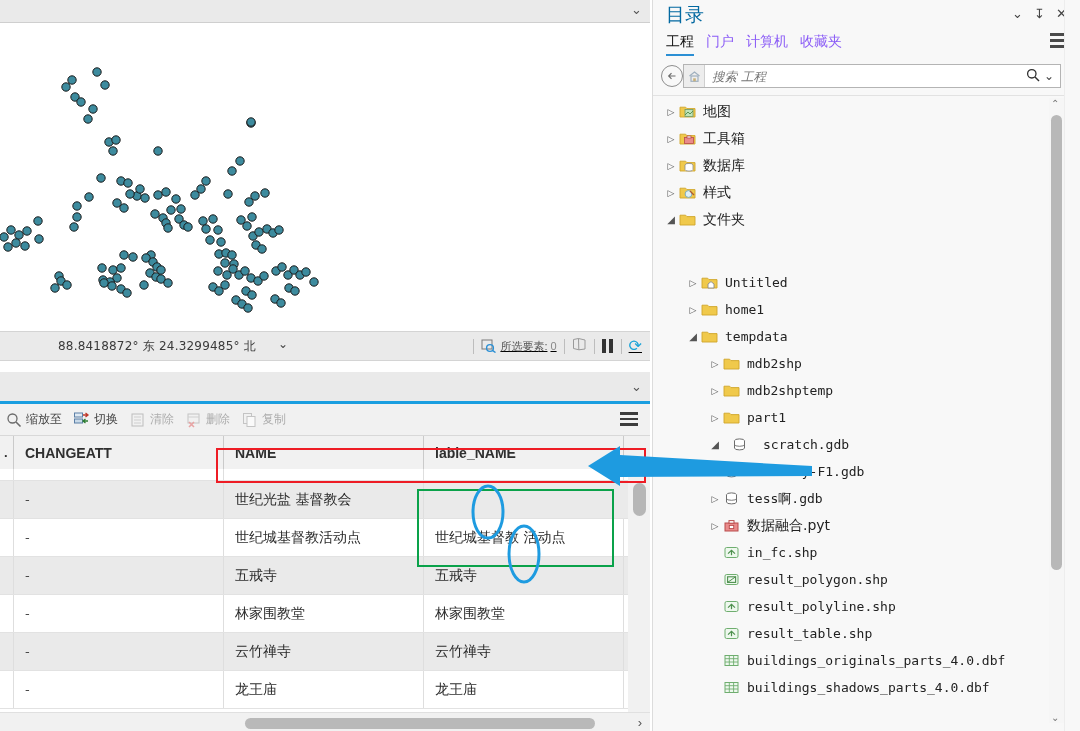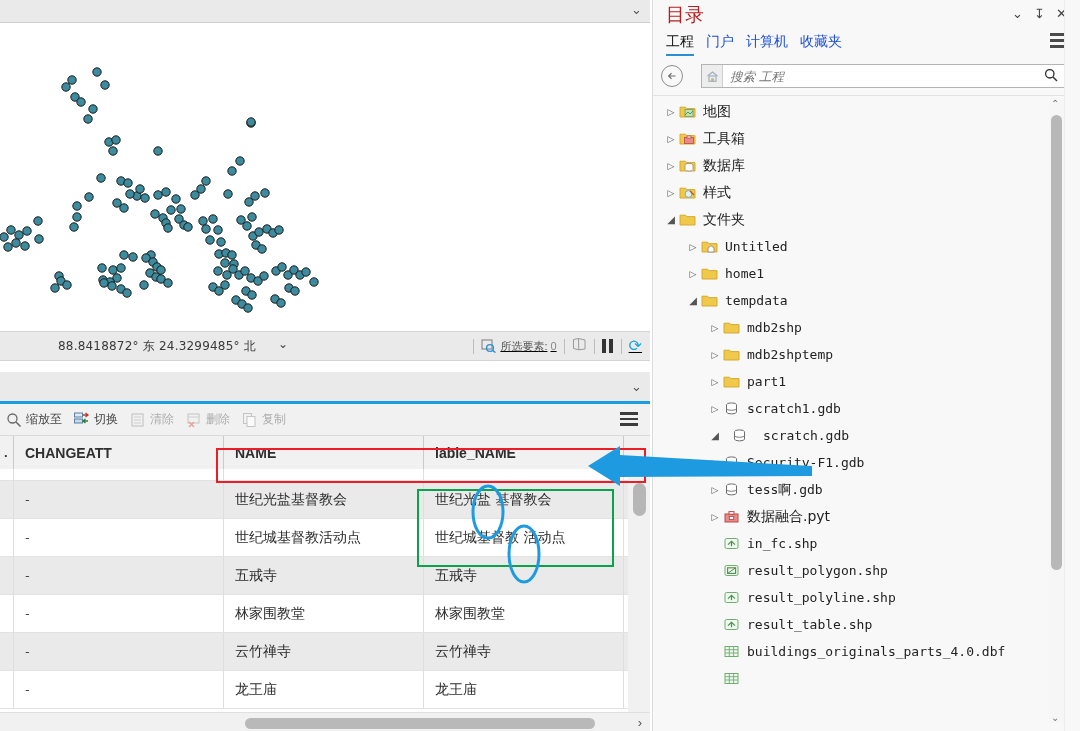--- a/index.html
+++ b/index.html
@@ -233,36 +233,36 @@
     width: 428px; height: 731px;
     background: #f8f8f8;
     border-left: 1px solid #dcdcdc;
   }
   .cat-titlebar {
     position: absolute; left: 0; top: 0;
     width: 428px; height: 28px;
   }
   .cat-title {
     position: absolute; left: 13px; top: 2px;
-    font-size: 19px; color: #b91c1c;
+    font-size: 19px; color: #0369a1;
     font-family: "DejaVu Sans", sans-serif;
   }
   .cat-wc {
     position: absolute; top: 6px;
     font-size: 13px; color: #444;
   }
   .cat-tabs {
     position: absolute; left: 0; top: 29px;
     width: 428px; height: 27px;
     display: flex; align-items: flex-end;
     padding-left: 13px;
     box-sizing: border-box;
   }
   .cat-tab {
-    font-size: 14px; color: #1d4ed8;
+    font-size: 14px; color: #8b5cf6;
     margin-right: 12px;
     padding-bottom: 3px;
     font-family: "DejaVu Sans", sans-serif;
     border-bottom: 2px solid transparent;
   }
   .cat-tab.active { color: #111; border-bottom: 2px solid #2b8fd4; font-weight: normal;}
   .cat-menu {
     position: absolute; right: 12px; top: 33px;
     width: 19px; height: 15px;
   }
@@ -277,21 +277,21 @@
     width: 20px; height: 20px; border-radius: 50%;
     border: 1.4px solid #8e8e8e;
     margin-left: 8px;
     position: relative;
     color: #6d6d6d;
     font-size: 13px;
     display: flex; align-items: center; justify-content: center;
     line-height: 1;
   }
   .search-box {
-    margin-left: 18px;
+    margin-left: 0;
     width: 378px; height: 24px;
     border: 1px solid #b4b4b4;
     background: #ffffff;
     display: flex; align-items: center;
     box-sizing: border-box;
     position: relative;
   }
   .home-icn {
     width: 20px; height: 22px;
     background: #ededed;
@@ -632,21 +632,20 @@
         <div class="body-rows" id="rows-host">
             <div class="row norm sp">
               <div class="cell c0"></div>
               <div class="cell c1"></div>
               <div class="cell c2"></div>
               <div class="cell c3"></div>
             </div>
             <div class="row alt">
               <div class="cell c0"></div>
               <div class="cell c1 dash">-</div>
-              <div class="cell c2">世纪光盐基督教会</div>
               <div class="cell c3">世纪光盐 基督教会</div>
             </div>
             <div class="row norm">
               <div class="cell c0"></div>
               <div class="cell c1 dash">-</div>
               <div class="cell c2">世纪城基督教活动点</div>
               <div class="cell c3">世纪城基督教 活动点</div>
             </div>
             <div class="row alt">
               <div class="cell c0"></div>
@@ -775,21 +774,21 @@
             </svg></span>
           <span class="tlabel-cjk">样式</span>
         </div>
         <div class="tnode" style="padding-left: 10px;">
           <span class="tw exp"></span>
           <span class="ticon"><svg width="18" height="15" viewBox="0 0 18 15">
               <path d="M1 3.2 L1 13 L16 13 L16 4.6 L8 4.6 L6.6 3.2 Z" fill="#f0c94b" stroke="#cfa52a" stroke-width="0.9"></path>
             </svg></span>
           <span class="tlabel-cjk">文件夹</span>
         </div>
-        <div class="tnode" style="padding-left: 32px;">
+        <div class="tnode" style="padding-left: 32px; margin-top: 36px;">
           <span class="tw col"></span>
           <span class="ticon"><svg width="18" height="15" viewBox="0 0 18 15">
               <path d="M1 3.2 L1 13 L16 13 L16 4.6 L8 4.6 L6.6 3.2 Z" fill="#f0c94b" stroke="#cfa52a" stroke-width="0.9"></path>
               <path d="M7 9 L10 6.6 L13 9 L13 13 L7 13 Z" fill="#ffffff" stroke="#8a8a8a" stroke-width="0.9"></path>
             </svg></span>
           <span class="tlabel-mono">Untitled</span>
         </div>
         <div class="tnode" style="padding-left: 32px;">
           <span class="tw col"></span>
           <span class="ticon"><svg width="18" height="15" viewBox="0 0 18 15">
@@ -817,29 +816,20 @@
               <path d="M1 3.2 L1 13 L16 13 L16 4.6 L8 4.6 L6.6 3.2 Z" fill="#f0c94b" stroke="#cfa52a" stroke-width="0.9"></path>
             </svg></span>
           <span class="tlabel-mono">mdb2shptemp</span>
         </div>
         <div class="tnode" style="padding-left: 54px;">
           <span class="tw col"></span>
           <span class="ticon"><svg width="18" height="15" viewBox="0 0 18 15">
               <path d="M1 3.2 L1 13 L16 13 L16 4.6 L8 4.6 L6.6 3.2 Z" fill="#f0c94b" stroke="#cfa52a" stroke-width="0.9"></path>
             </svg></span>
           <span class="tlabel-mono">part1</span>
-        </div>
-        <div class="tnode" style="padding-left: 54px;">
-          <span class="tw col"></span>
-          <span class="ticon"><svg width="18" height="15" viewBox="0 0 18 15">
-              <ellipse cx="8.5" cy="3.8" rx="5" ry="1.9" fill="#ffffff" stroke="#6d6d6d" stroke-width="1"></ellipse>
-              <path d="M3.5 3.8 L3.5 11 A5 1.9 0 0 0 13.5 11 L13.5 3.8" fill="#ffffff" stroke="#6d6d6d" stroke-width="1"></path>
-              <path d="M3.5 7.4 A5 1.9 0 0 0 13.5 7.4" fill="none" stroke="#6d6d6d" stroke-width="0.9"></path>
-            </svg></span>
-          <span class="tlabel-mono">scratch1.gdb</span>
         </div>
         <div class="tnode" style="padding-left: 54px; gap: 8px;">
           <span class="tw exp"></span>
           <span class="ticon"><svg width="18" height="15" viewBox="0 0 18 15">
               <ellipse cx="8.5" cy="3.8" rx="5" ry="1.9" fill="#ffffff" stroke="#6d6d6d" stroke-width="1"></ellipse>
               <path d="M3.5 3.8 L3.5 11 A5 1.9 0 0 0 13.5 11 L13.5 3.8" fill="#ffffff" stroke="#6d6d6d" stroke-width="1"></path>
               <path d="M3.5 7.4 A5 1.9 0 0 0 13.5 7.4" fill="none" stroke="#6d6d6d" stroke-width="0.9"></path>
             </svg></span>
           <span class="tlabel-mono">scratch.gdb</span>
         </div>
@@ -919,20 +909,21 @@
         </div>
         <div class="tnode" style="padding-left: 54px;">
           <span class="tw "></span>
           <span class="ticon"><svg width="18" height="15" viewBox="0 0 18 15">
               <rect x="2" y="2.5" width="13" height="10" fill="#eef8ee" stroke="#6fae6f" stroke-width="1"></rect>
               <line x1="2" y1="5.7" x2="15" y2="5.7" stroke="#6fae6f" stroke-width="0.9"></line>
               <line x1="2" y1="9" x2="15" y2="9" stroke="#6fae6f" stroke-width="0.9"></line>
               <line x1="6.3" y1="2.5" x2="6.3" y2="12.5" stroke="#6fae6f" stroke-width="0.9"></line>
               <line x1="10.6" y1="2.5" x2="10.6" y2="12.5" stroke="#6fae6f" stroke-width="0.9"></line>
             </svg></span>
+          <span class="tlabel-mono">buildings_shadows_parts_4.0.dbf</span>
         </div>
       </div>
 
     <div class="cat-vscroll">
       <div class="a-up">⌃</div>
       <div class="thumb"></div>
       <div class="a-dn">⌄</div>
     </div>
 
     <div class="cat-rightgutter"></div>

